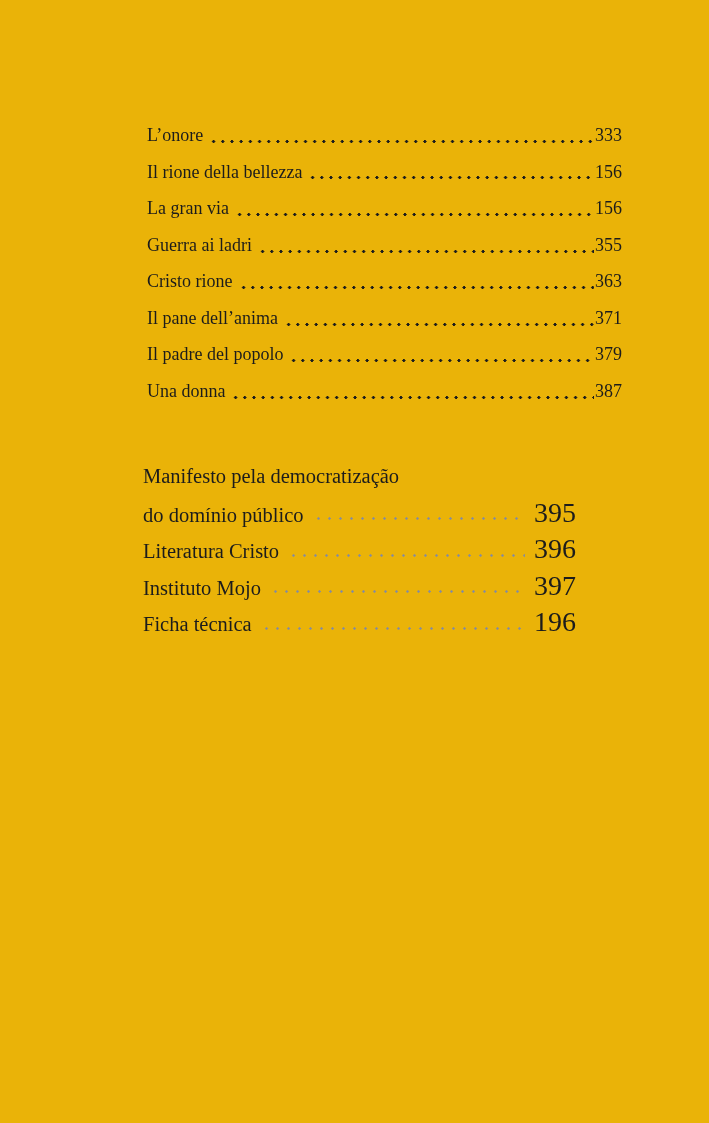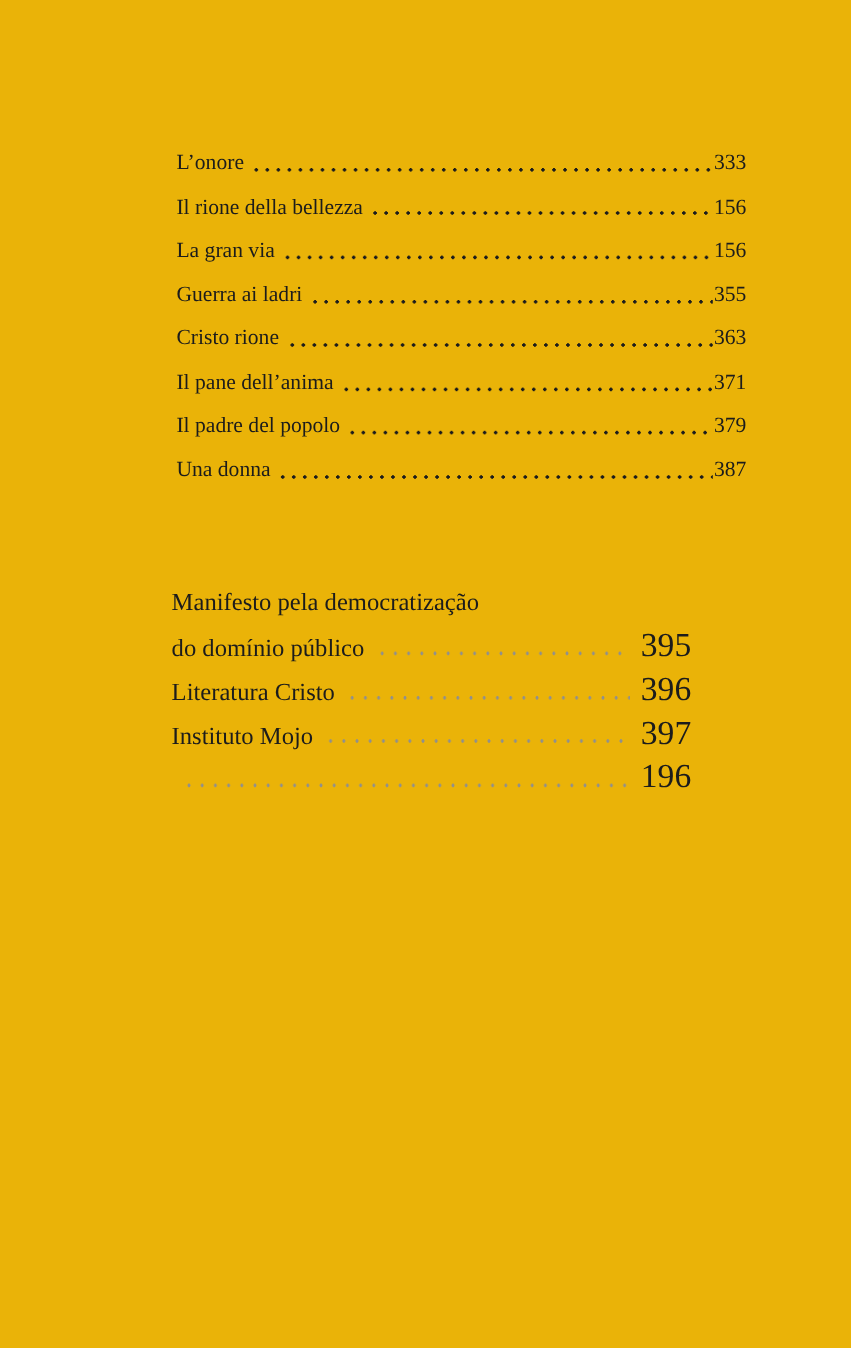--- a/index.html
+++ b/index.html
@@ -21,21 +21,21 @@
   .toc-section {
     position: absolute;
   }
   #toc-italian {
     top: 117px;
     left: 147px;
     width: 475px;
     font-size: 18px;
   }
   #toc-portuguese {
-    top: 484px;
+    top: 458px;
     left: 143px;
     width: 433px;
     font-size: 20.5px;
   }
 
   .toc-row {
     display: flex;
     align-items: baseline;
     height: 36.57px;
     line-height: 36.57px;
@@ -137,18 +137,19 @@
       <span class="toc-title">Literatura Cristo</span>
       <span class="leader"></span>
       <span class="toc-page">396</span>
     </div>
     <div class="toc-row">
       <span class="toc-title">Instituto Mojo</span>
       <span class="leader"></span>
       <span class="toc-page">397</span>
     </div>
     <div class="toc-row">
+      <span class="toc-title">Ficha técnica</span>
       <span class="leader"></span>
       <span class="toc-page">196</span>
     </div>
   </div>
 
 </div>
 
 </body></html>

